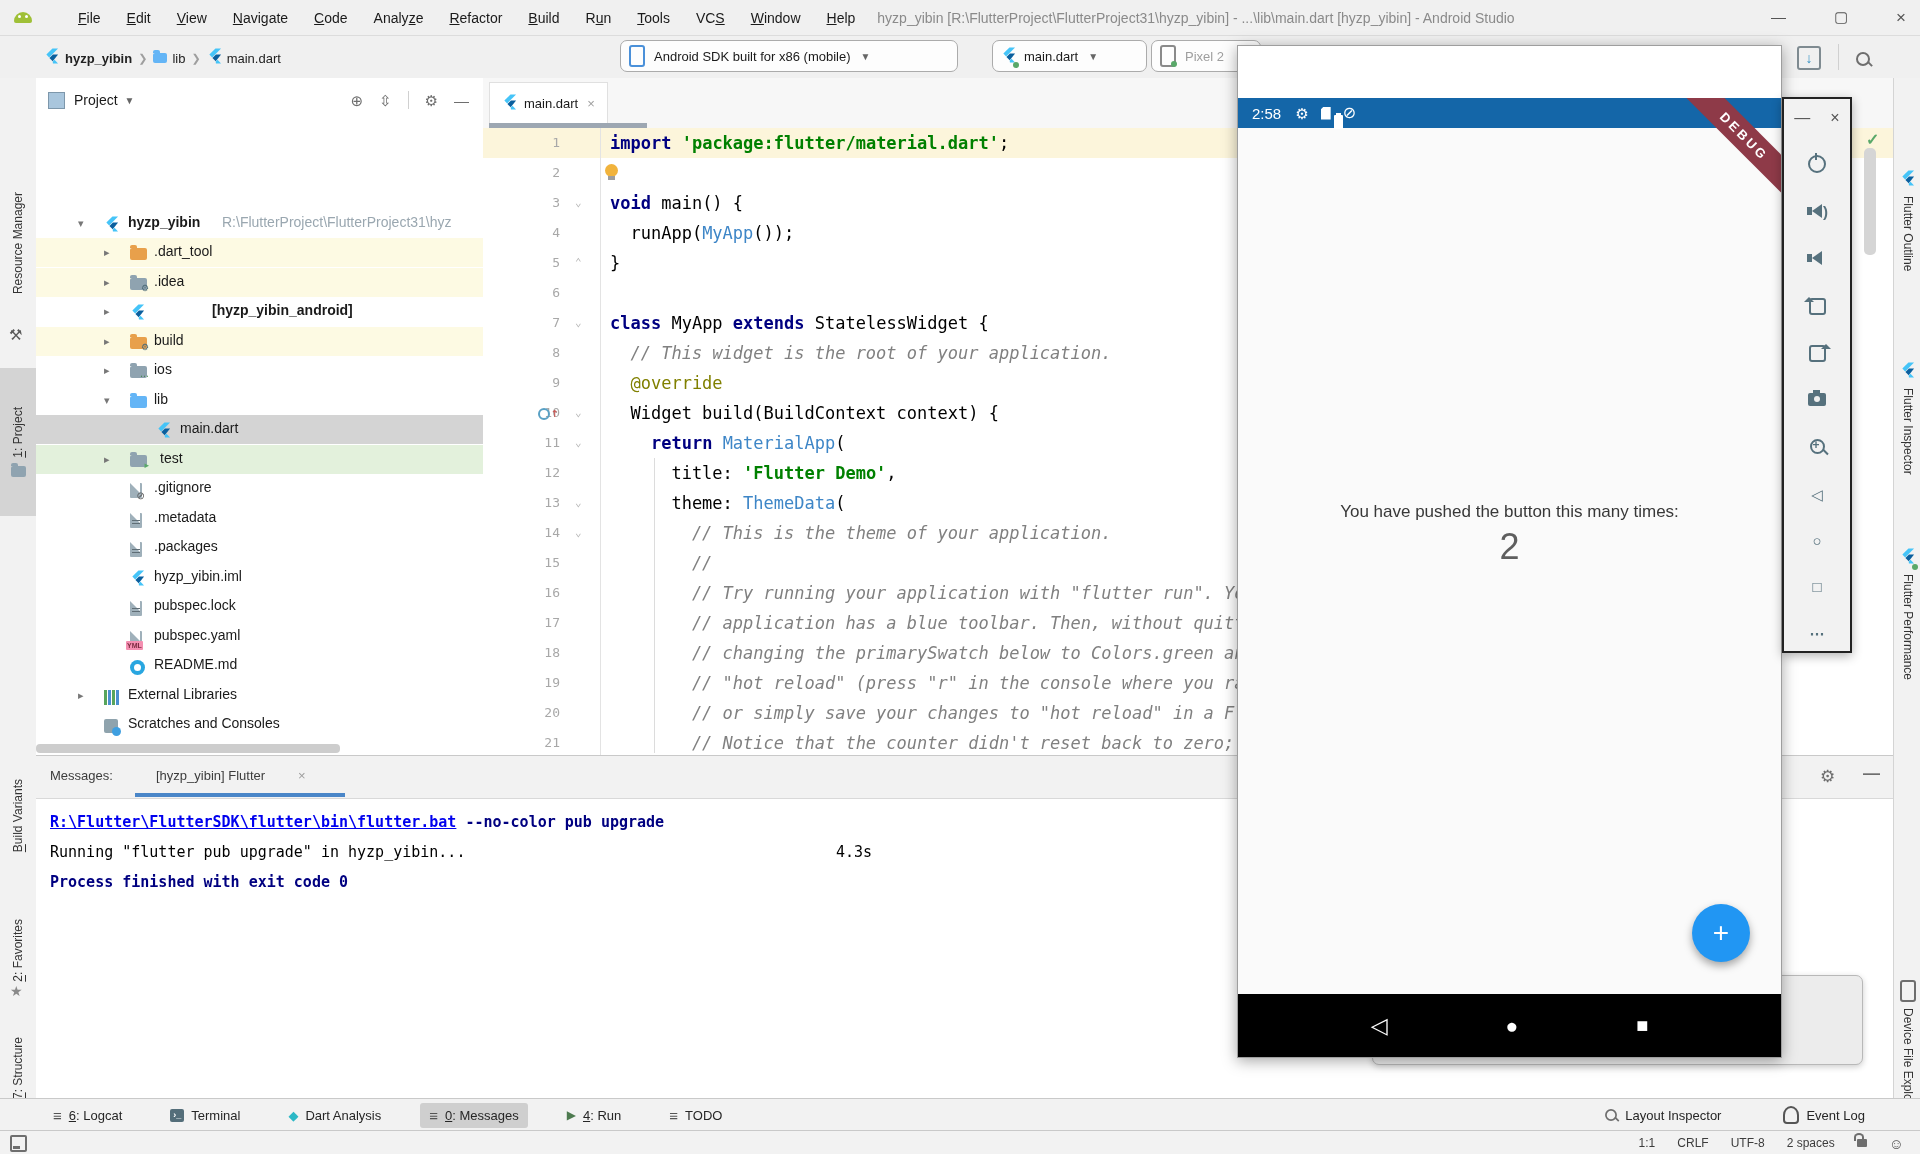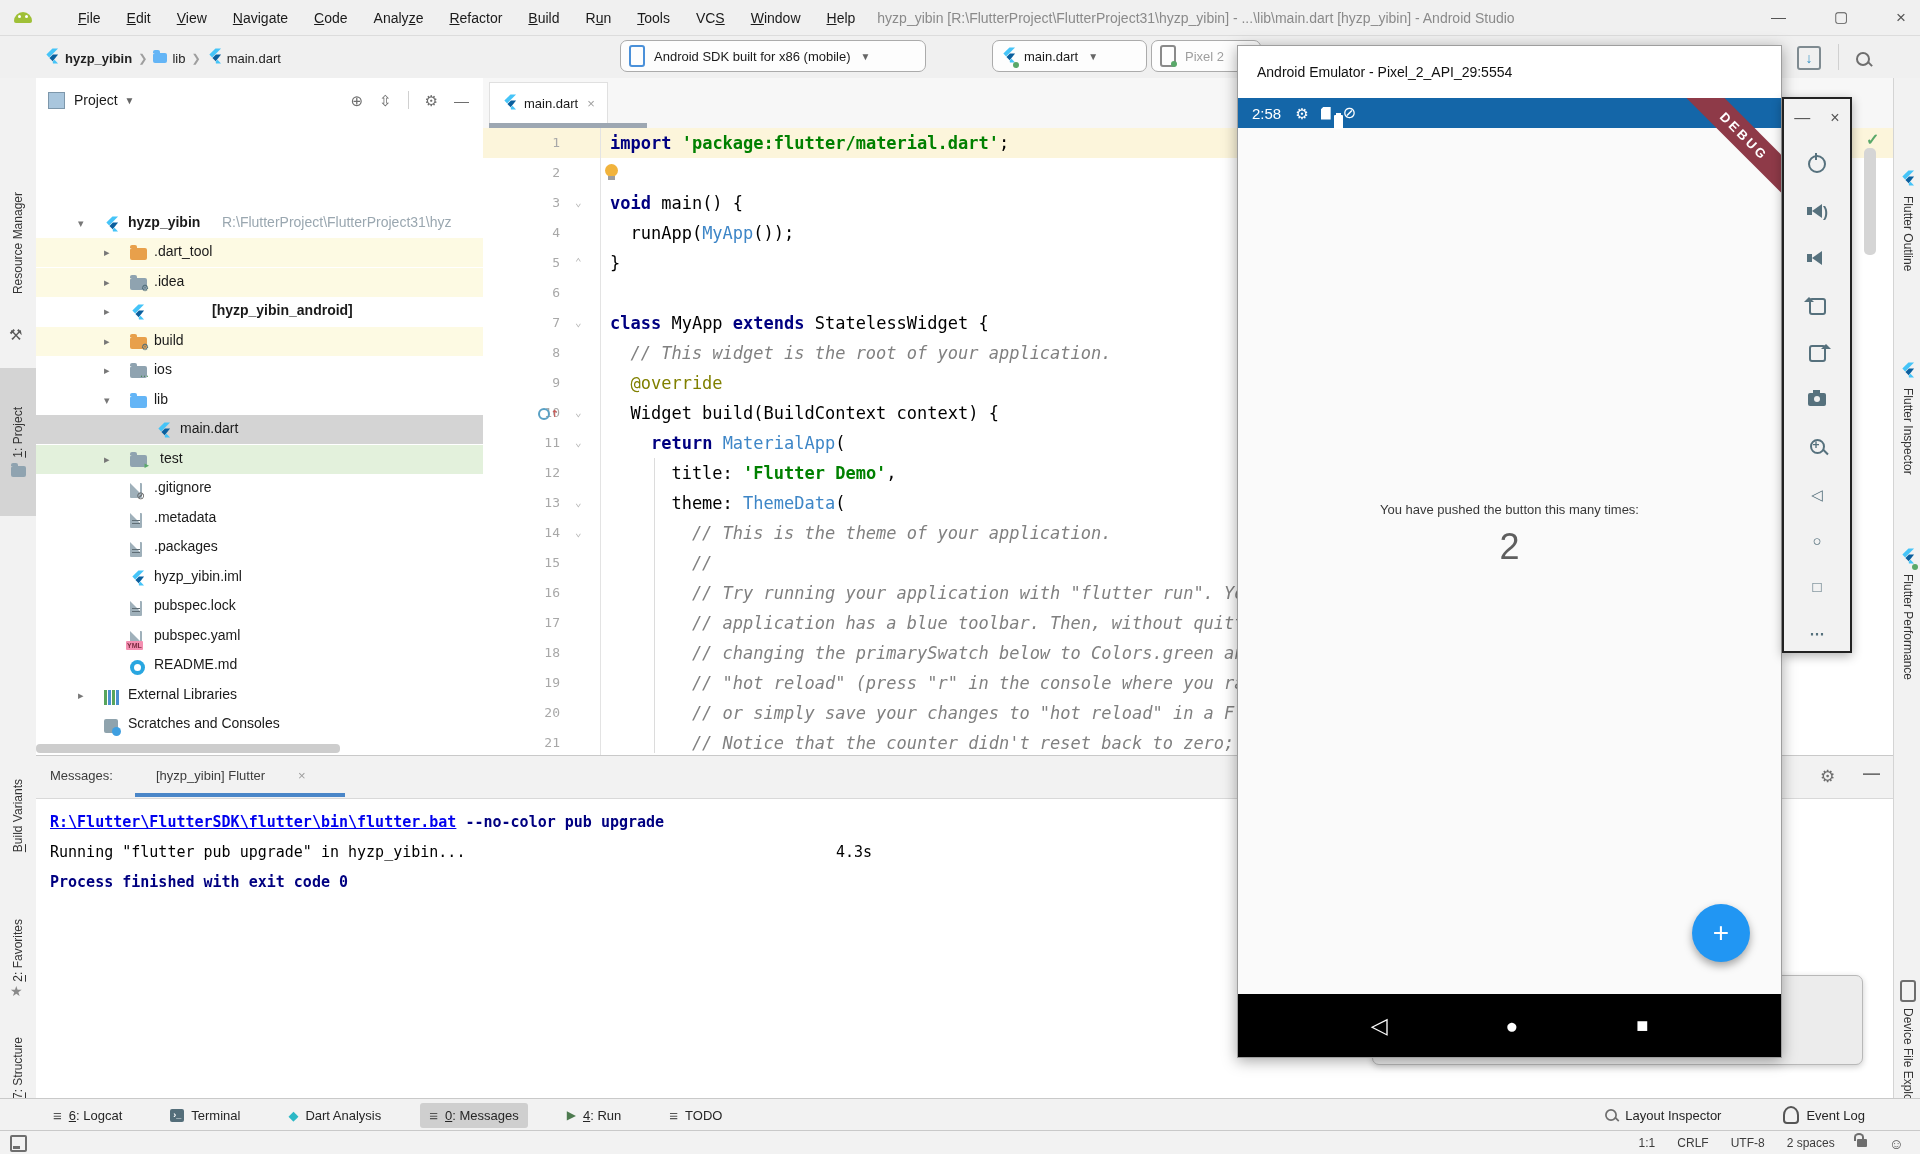--- a/index.html
+++ b/index.html
@@ -134,21 +134,21 @@
   #emu-win{left:1237px;top:45px;width:545px;height:1013px;background:#fff;z-index:10;
            border:1px solid #9e9e9e;box-shadow:0 3px 14px rgba(0,0,0,.35);box-sizing:border-box;}
   #emu-titlebar{position:absolute;left:0;top:0;width:100%;height:52px;background:#fff;display:flex;align-items:center;}
   #emu-title{font-size:14px;color:#111;margin-left:19px;}
   #phone{position:absolute;left:0;top:52px;width:543px;height:959px;background:#fafafa;overflow:hidden;}
   #p-status{position:absolute;left:0;top:0;width:100%;height:30px;background:#1466a8;display:flex;align-items:center;
             color:#fff;font-size:15px;}
   #p-appbar{position:absolute;left:0;top:30px;width:100%;height:72px;background:#2196f3;display:flex;align-items:center;
             box-shadow:0 2px 4px rgba(0,0,0,.25);}
   #p-apptitle{color:#fff;font-size:21px;font-weight:bold;margin-left:20px;}
-  #p-body{position:absolute;left:0;top:404px;width:100%;text-align:center;font-size:13px;color:#383838;}
+  #p-body{position:absolute;left:0;top:404px;width:100%;text-align:center;font-size:17px;color:#383838;}
   #p-counter{position:absolute;left:0;top:428px;width:100%;text-align:center;font-size:36px;color:#5e5e5e;}
   #fab{position:absolute;left:454px;top:806px;width:58px;height:58px;border-radius:50%;background:#2196f3;
        color:#fff;font-size:28px;display:flex;align-items:center;justify-content:center;
        box-shadow:0 4px 8px rgba(0,0,0,.35);}
   #p-nav{position:absolute;left:0;bottom:0;width:100%;height:63px;background:#000;display:flex;
          align-items:center;justify-content:center;gap:118px;color:#fff;}
   .ribbon-wrap{position:absolute;right:0;top:0;width:115px;height:115px;overflow:hidden;}
   #ribbon{position:absolute;top:25px;right:-48px;width:170px;height:27px;background:#8e3a48;transform:rotate(45deg);
           color:#fff;font-size:13px;font-weight:bold;letter-spacing:3px;text-align:center;line-height:27px;}
   #emu-panel{left:1782px;top:97px;width:70px;height:556px;background:#f2f2f2;border:2px solid #222;z-index:11;
@@ -199,21 +199,21 @@
       <span class="crumb" style="margin-left:5px;">lib</span>
       <span class="crumb-sep">❯</span>
       <span class="flutter-svg"><svg width="15" height="16" viewBox="0 0 16 16" xmlns="http://www.w3.org/2000/svg">
     <path d="M9 0 L15 0 L5.5 9.5 L2.5 6.5 Z" fill="#45c4f8"></path>
     <path d="M15 6.5 L9.5 6.5 L5.8 10.2 L9.3 13.7 Z" fill="#0a5f9e"></path>
     <path d="M5.8 10.2 L9.3 13.7 L8 15 L15 15 Z" fill="#0468a8" opacity="0.0"></path>
     <path d="M9.5 16 L15 16 L11.2 12 L9.3 13.8 Z" fill="#45c4f8"></path>
   </svg></span>
       <span class="crumb" style="margin-left:5px;">main.dart</span>
     </div>
-    <div class="dd" style="left:620px;width:306px;">
+    <div class="dd" style="left:620px;width:338px;">
       <span class="ic phone-ic"></span>
       <span style="margin-left:9px;">Android SDK built for x86 (mobile)</span>
       <span class="caret">▼</span>
     </div>
     <div class="dd" style="left:992px;width:155px;">
       <span class="flutter-svg gdot ic"><svg width="15" height="16" viewBox="0 0 16 16" xmlns="http://www.w3.org/2000/svg">
     <path d="M9 0 L15 0 L5.5 9.5 L2.5 6.5 Z" fill="#45c4f8"></path>
     <path d="M15 6.5 L9.5 6.5 L5.8 10.2 L9.3 13.7 Z" fill="#0a5f9e"></path>
     <path d="M5.8 10.2 L9.3 13.7 L8 15 L15 15 Z" fill="#0468a8" opacity="0.0"></path>
     <path d="M9.5 16 L15 16 L11.2 12 L9.3 13.8 Z" fill="#45c4f8"></path>
@@ -535,23 +535,20 @@
     <div id="msg-body" class="mono">
         <div class="msgline" style="top: 52px;"><span class="mk-link">R:\Flutter\FlutterSDK\flutter\bin\flutter.bat</span><span class="mk-cmd"> --no-color pub upgrade</span></div>
         <div class="msgline" style="top: 82px;"><span class="mk-plain">Running "flutter pub upgrade" in hyzp_yibin...</span><span class="abs mk-plain" style="left: 786px; top: 0px;">4.3s</span></div>
         <div class="msgline" style="top: 112px;"><span class="mk-info">Process finished with exit code 0</span></div>
       </div>
   </div>
 
   <div class="abs" id="balloon"></div>
 
   <div class="abs" id="emu-win">
-    <div id="emu-titlebar">
-      <span id="emu-title">Android Emulator - Pixel_2_API_29:5554</span>
-    </div>
     <div id="phone">
       <div id="p-status">
         <span style="margin-left:14px;">2:58</span>
         <span class="glyph" style="margin-left:14px;">⚙</span>
         <span class="ic sd" style="margin-left:12px;"></span>
         <span class="glyph" style="margin-left:12px;font-size:16px;">⊘</span>
         <span class="glyph abs" style="right:44px;top:8px;font-size:12px;">▵</span>
         <span class="ic batt abs" style="right:22px;top:9px;"></span>
       </div>
       <div class="ribbon-wrap">

